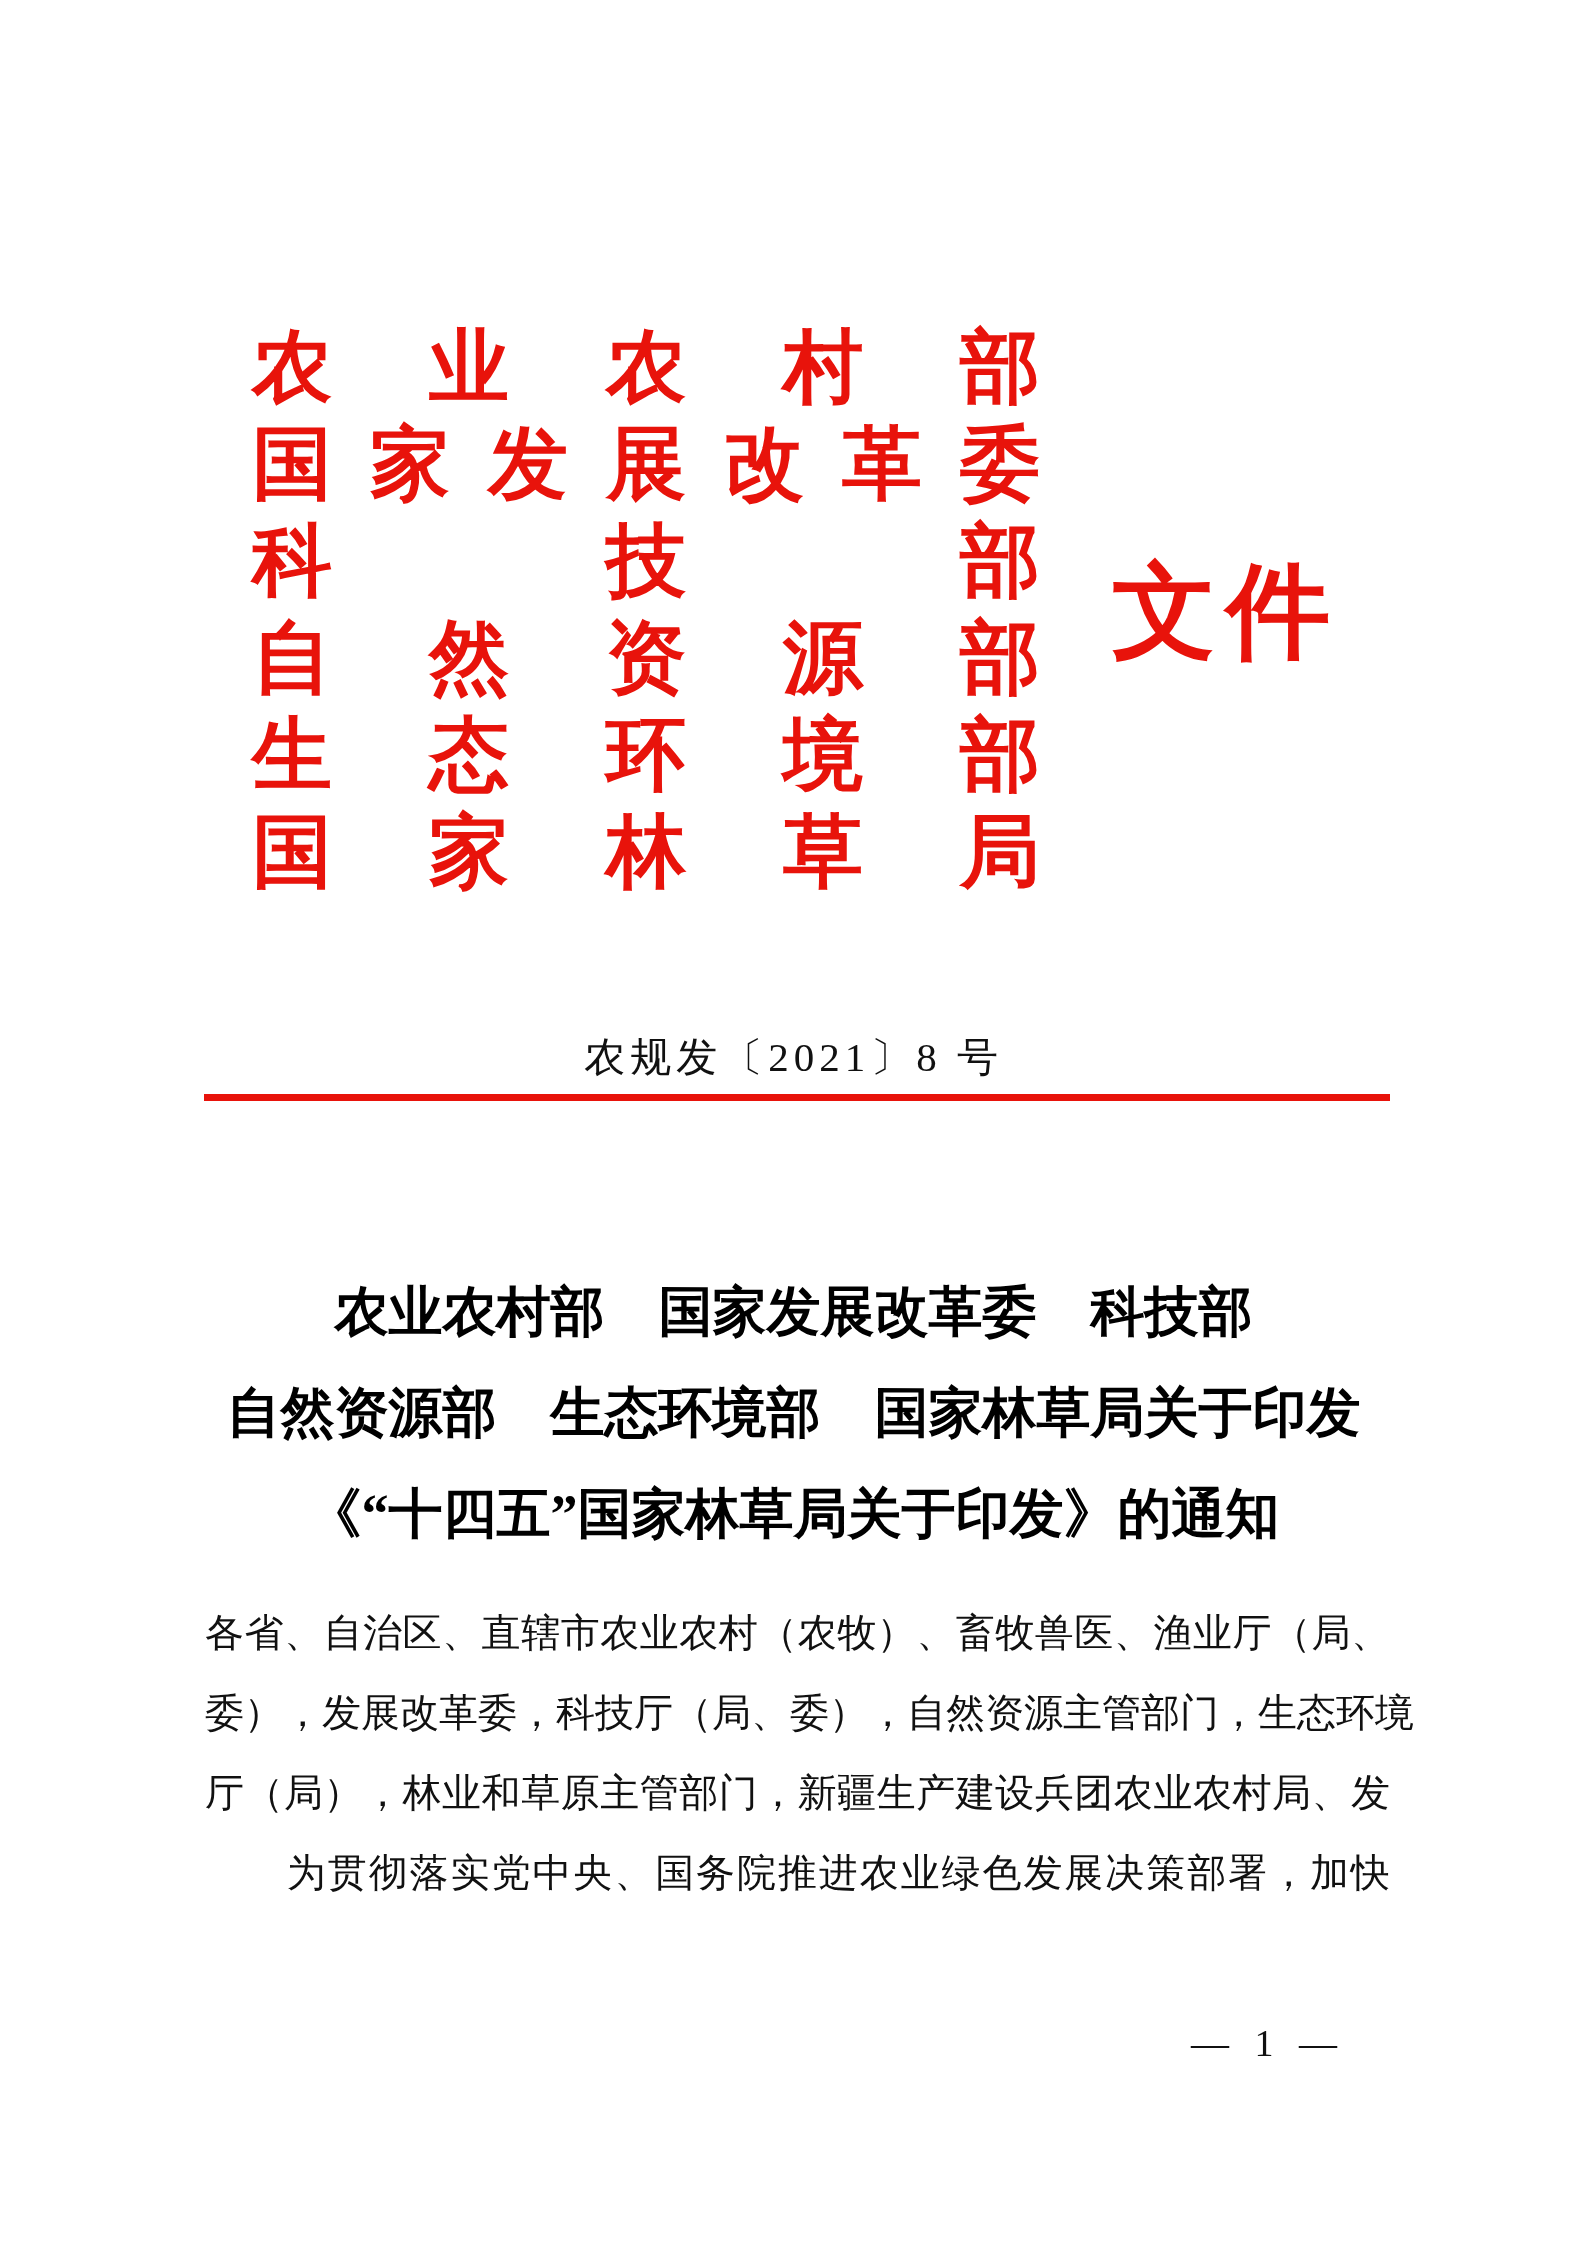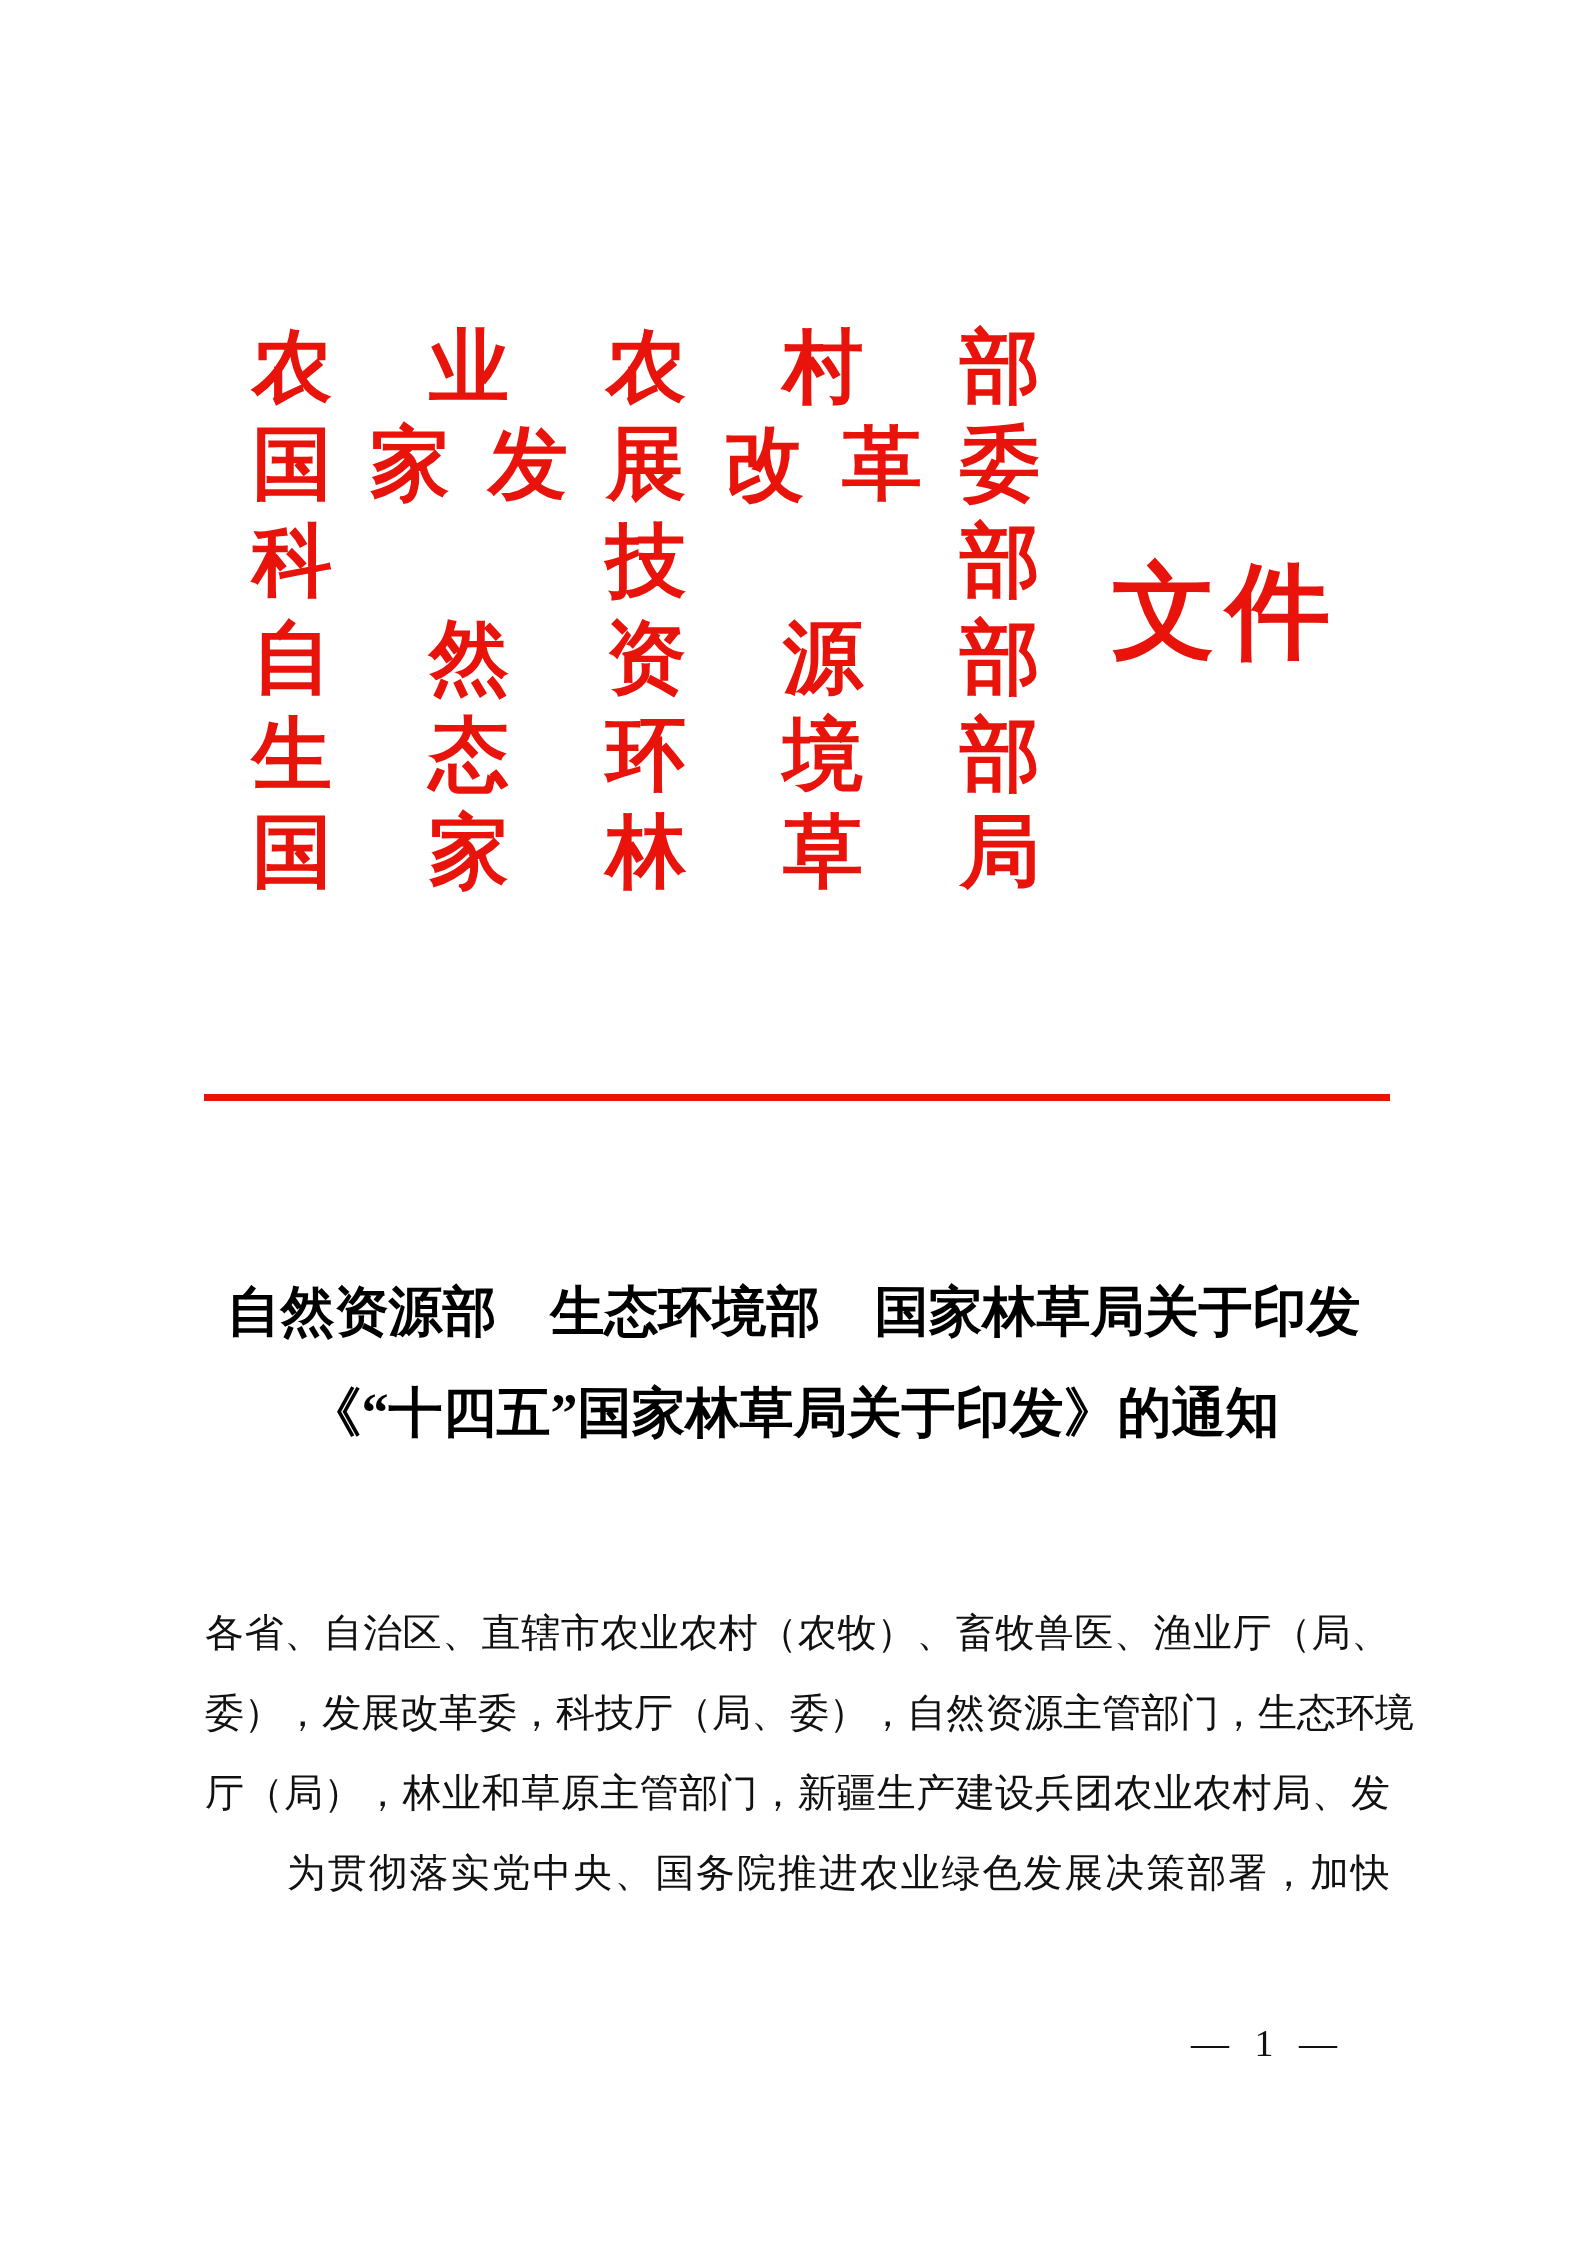--- a/index.html
+++ b/index.html
@@ -115,24 +115,26 @@
         <span>国</span>
         <span>家</span>
         <span>林</span>
         <span>草</span>
         <span>局</span>
       </div>
     </div>
 
   <div class="doc-label">文件</div>
 
+  <div class="doc-number">农规发〔2021〕8 号</div>
 
   <div class="red-rule"></div>
 
   <div class="title-block">
+    <div>农业农村部　国家发展改革委　科技部</div>
     <div>自然资源部　生态环境部　国家林草局关于印发</div>
     <div>《“十四五”国家林草局关于印发》的通知</div>
   </div>
 
   <div class="body-block" id="body-block">
       <div class="body-line flush">
         <span>各</span>
         <span>省</span>
         <span>、</span>
         <span>自</span>

